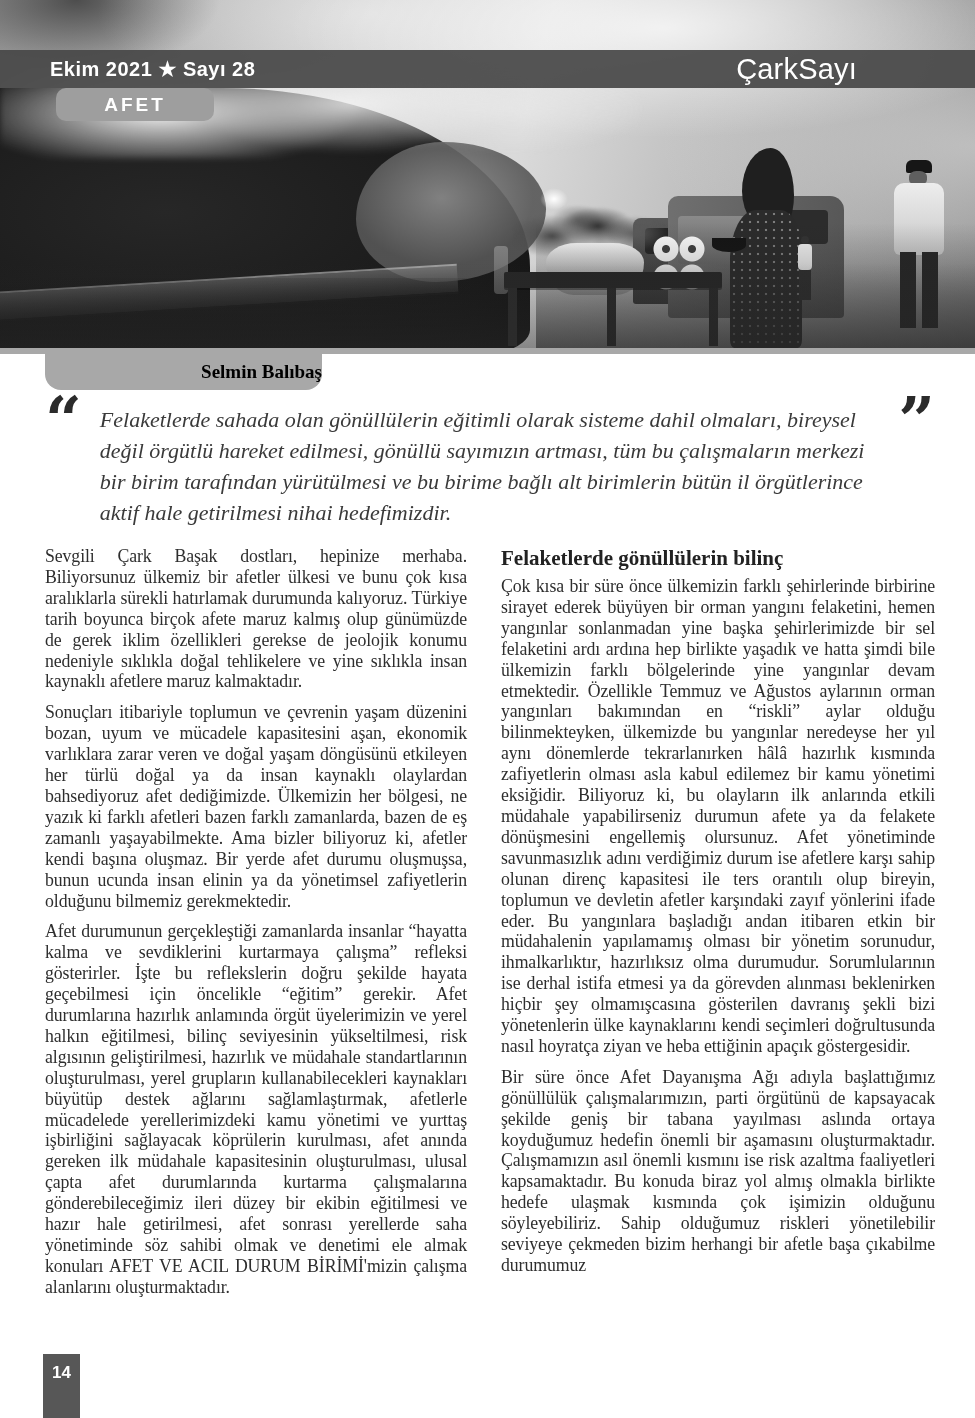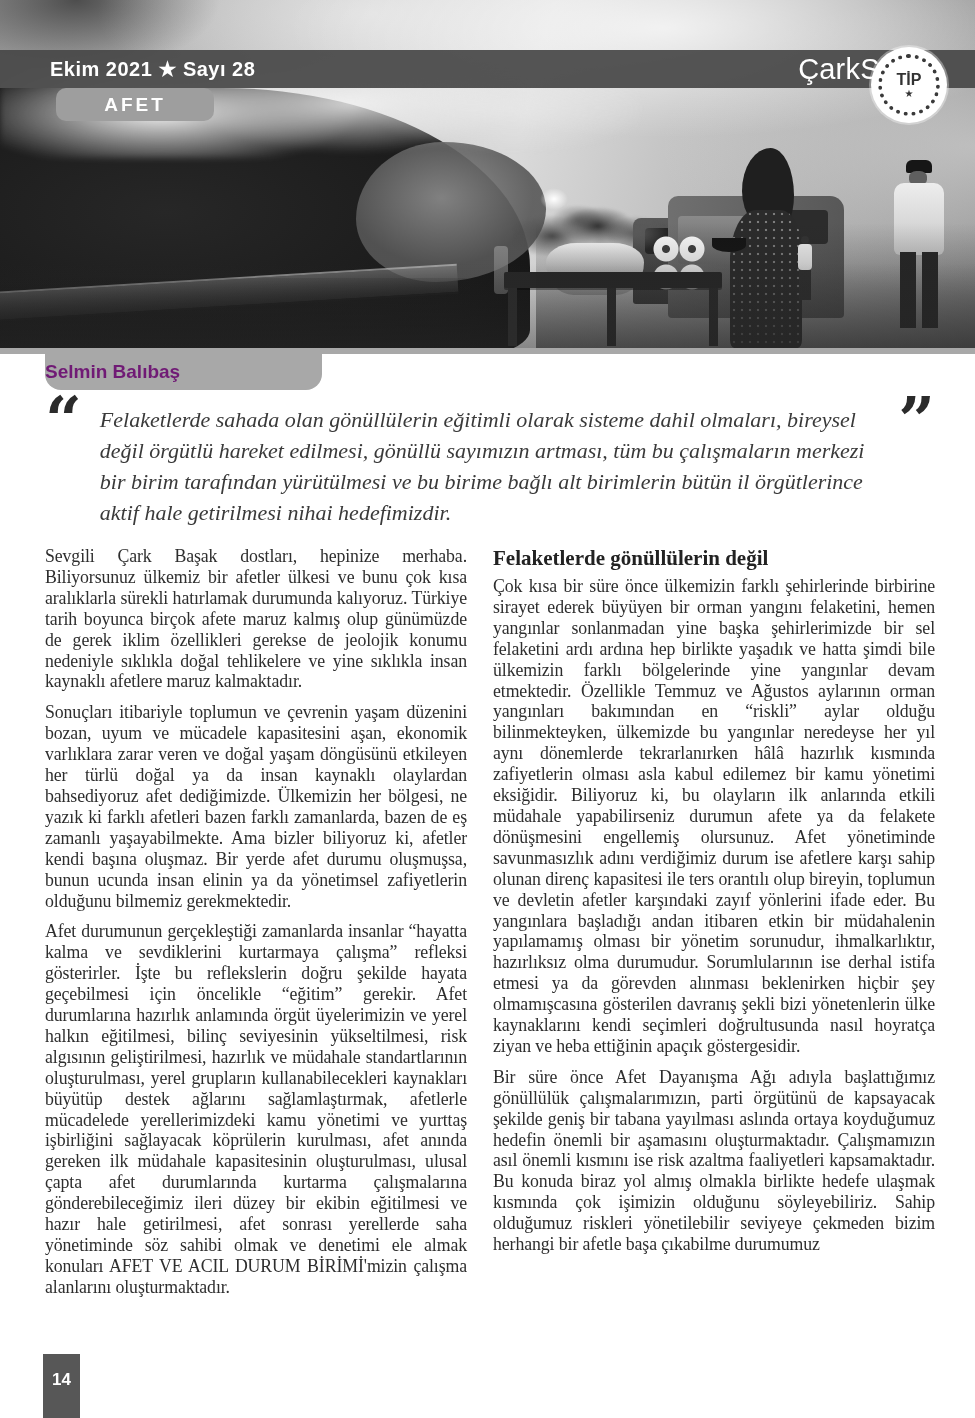--- a/index.html
+++ b/index.html
@@ -97,21 +97,21 @@
     border-radius:6px 6px 2px 2px;}
   .man-head{position:absolute;left:23px;top:11px;width:18px;height:14px;background:#5f5f5f;
     border-radius:40%;}
   .man-shirt{position:absolute;left:8px;top:23px;width:50px;height:72px;
     background:linear-gradient(#ededed,#c8c8c8);border-radius:10px 10px 6px 6px;}
   .man-pants{position:absolute;left:14px;top:92px;width:38px;height:76px;
     background:linear-gradient(90deg,#262626 0 16px,transparent 16px 22px,#262626 22px 38px);}
   
   .topbar{position:absolute;left:0;top:50px;width:100%;height:38px;box-sizing:border-box;
     background:rgba(72,72,72,.93);display:flex;align-items:center;justify-content:space-between;
-    padding:0 56px 0 50px;font-family:"Liberation Sans",sans-serif;color:#fff;}
+    padding:0 118px 0 50px;font-family:"Liberation Sans",sans-serif;color:#fff;}
   .issue-info{font-size:20px;font-weight:bold;letter-spacing:.5px;}
   .brand{font-size:29px;letter-spacing:.2px;}
   .brand-bold{font-weight:normal;}
   .brand-reg{font-weight:normal;}
   .tip-logo{position:absolute;right:28px;top:47px;width:76px;height:76px;background:#fff;
     border-radius:50%;display:flex;align-items:center;justify-content:center;
     box-shadow:0 0 0 2px rgba(255,255,255,.35);}
   .tip-inner{width:54px;height:54px;border-radius:50%;border:4px dotted #3a3a3a;
     display:flex;flex-direction:column;align-items:center;justify-content:center;
     font-family:"Liberation Sans",sans-serif;color:#333;}
@@ -122,36 +122,36 @@
     font-family:"Liberation Sans",sans-serif;font-size:19px;font-weight:bold;color:#fff;
     letter-spacing:3px;}
   
   .title-banner{width:100%;height:66px;background:#1d1d1d;display:flex;align-items:center;
     justify-content:center;overflow:hidden;}
   .title-text{display:inline-block;transform:scaleY(1.38);transform-origin:center;
     font-family:"Liberation Sans",sans-serif;font-weight:bold;font-size:37px;color:#fff;
     letter-spacing:.5px;white-space:nowrap;}
   .author-strip{position:relative;width:100%;height:6px;background:#a8a8a8;}
   .author-chip{position:absolute;left:45px;top:6px;width:277px;height:36px;background:#a8a8a8;
-    border-radius:0 0 16px 16px;display:flex;align-items:center;justify-content:flex-start;
-    font-family:Liberation Sans, sans-serif;font-size:19px;font-weight:bold;color:#701a75;}
+    border-radius:0 0 16px 16px;display:flex;align-items:center;justify-content:flex-end;
+    font-family:Liberation Serif, serif;font-size:19px;font-weight:bold;color:#000000;}
   
   .quote-row{display:flex;align-items:flex-start;gap:14px;margin:46px 40px 0 45px;}
   .qmark{font-family:"DejaVu Serif",serif;font-weight:bold;font-size:64px;line-height:.62;
     color:#2b2b2b;flex:0 0 auto;}
   .quote-text{flex:1;margin:4px;font-style:italic;font-size:22px;line-height:31px;color:#3a3a3a;}
   
-  .columns{display:grid;grid-template-columns:422px 1fr;gap:26px;margin:14px 40px 0 45px;}
+  .columns{display:grid;grid-template-columns:422px 1fr;gap:34px;margin:14px 40px 0 45px;}
   .col p{margin:0 0 10px;font-size:17.8px;line-height:20.9px;text-align:justify;
     letter-spacing:-.1px;}
   .col h2{margin:0 0 5px;font-size:21px;line-height:25px;color:#222;
     font-family:"Liberation Serif",serif;}
   
   .pagenum{position:absolute;left:43px;bottom:0;width:37px;height:64px;background:#575757;
-    box-sizing:border-box;padding-top:16px;display:flex;justify-content:center;
+    box-sizing:border-box;padding-top:9px;display:flex;justify-content:center;
     font-family:"Liberation Sans",sans-serif;font-size:17px;font-weight:bold;color:#fff;}
 </style>
 </head>
 <body>
 
 <div class="page">
 
   <div class="hero">
     <div class="canopy"></div>
     <div class="smoke-top"></div>
@@ -188,26 +188,20 @@
       <div class="man-shirt"></div>
       <div class="man-pants"></div>
     </div>
     <div class="ground"></div>
     <div class="ground-right"></div>
 
     <div class="topbar">
       <span class="issue-info">Ekim 2021 ★ Sayı 28</span>
       <span class="brand"><span class="brand-bold">Çark</span><span class="brand-reg">Sayı</span></span>
     </div>
-    <div class="tip-logo">
-      <div class="tip-inner">
-        <span class="tip-text">TİP</span>
-        <span class="tip-star">★</span>
-      </div>
-    </div>
     <div class="afet-chip">
       <span>AFET</span>
     </div>
   </div>
 
 
   <div class="author-strip">
     <div class="author-chip">
       <span>Selmin Balıbaş</span>
     </div>
@@ -219,21 +213,21 @@
     <span class="qmark">”</span>
   </div>
 
   <div class="columns">
     <div class="col">
       <p>Sevgili Çark Başak dostları, hepinize merhaba. Biliyorsunuz ülkemiz bir afetler ülkesi ve bunu çok kısa aralıklarla sürekli hatırlamak durumunda kalıyoruz. Türkiye tarih boyunca birçok afete maruz kalmış olup günümüzde de gerek iklim özellikleri gerekse de jeolojik konumu nedeniyle sıklıkla doğal tehlikelere ve yine sıklıkla insan kaynaklı afetlere maruz kalmaktadır.</p>
       <p>Sonuçları itibariyle toplumun ve çevrenin yaşam düzenini bozan, uyum ve mücadele kapasitesini aşan, ekonomik varlıklara zarar veren ve doğal yaşam döngüsünü etkileyen her türlü doğal ya da insan kaynaklı olaylardan bahsediyoruz afet dediğimizde. Ülkemizin her bölgesi, ne yazık ki farklı afetleri bazen farklı zamanlarda, bazen de eş zamanlı yaşayabilmekte. Ama bizler biliyoruz ki, afetler kendi başına oluşmaz. Bir yerde afet durumu oluşmuşsa, bunun ucunda insan elinin ya da yönetimsel zafiyetlerin olduğunu bilmemiz gerekmektedir.</p>
       <p>Afet durumunun gerçekleştiği zamanlarda insanlar “hayatta kalma ve sevdiklerini kurtarmaya çalışma” refleksi gösterirler. İşte bu reflekslerin doğru şekilde hayata geçebilmesi için öncelikle “eğitim” gerekir. Afet durumlarına hazırlık anlamında örgüt üyelerimizin ve yerel halkın eğitilmesi, bilinç seviyesinin yükseltilmesi, risk algısının geliştirilmesi, hazırlık ve müdahale standartlarının oluşturulması, yerel grupların kullanabilecekleri kaynakları büyütüp destek ağlarını sağlamlaştırmak, afetlerle mücadelede yerellerimizdeki kamu yönetimi ve yurttaş işbirliğini sağlayacak köprülerin kurulması, afet anında gereken ilk müdahale kapasitesinin oluşturulması, ulusal çapta afet durumlarında kurtarma çalışmalarına gönderebileceğimiz ileri düzey bir ekibin eğitilmesi ve hazır hale getirilmesi, afet sonrası yerellerde saha yönetiminde söz sahibi olmak ve denetimi ele almak konuları AFET VE ACIL DURUM BİRİMİ'mizin çalışma alanlarını oluşturmaktadır.</p>
     </div>
     <div class="col">
-      <h2>Felaketlerde gönüllülerin değil</h2>
+      <h2>Felaketlerde gönüllülerin bilinç</h2>
       <p>Çok kısa bir süre önce ülkemizin farklı şehirlerinde birbirine sirayet ederek büyüyen bir orman yangını felaketini, hemen yangınlar sonlanmadan yine başka şehirlerimizde bir sel felaketini ardı ardına hep birlikte yaşadık ve hatta şimdi bile ülkemizin farklı bölgelerinde yine yangınlar devam etmektedir. Özellikle Temmuz ve Ağustos aylarının orman yangınları bakımından en “riskli” aylar olduğu bilinmekteyken, ülkemizde bu yangınlar neredeyse her yıl aynı dönemlerde tekrarlanırken hâlâ hazırlık kısmında zafiyetlerin olması asla kabul edilemez bir kamu yönetimi eksiğidir. Biliyoruz ki, bu olayların ilk anlarında etkili müdahale yapabilirseniz durumun afete ya da felakete dönüşmesini engellemiş olursunuz. Afet yönetiminde savunmasızlık adını verdiğimiz durum ise afetlere karşı sahip olunan direnç kapasitesi ile ters orantılı olup bireyin, toplumun ve devletin afetler karşındaki zayıf yönlerini ifade eder. Bu yangınlara başladığı andan itibaren etkin bir müdahalenin yapılamamış olması bir yönetim sorunudur, ihmalkarlıktır, hazırlıksız olma durumudur. Sorumlularının ise derhal istifa etmesi ya da görevden alınması beklenirken hiçbir şey olmamışcasına gösterilen davranış şekli bizi yönetenlerin ülke kaynaklarını kendi seçimleri doğrultusunda nasıl hoyratça ziyan ve heba ettiğinin apaçık göstergesidir.</p>
       <p>Bir süre önce Afet Dayanışma Ağı adıyla başlattığımız gönüllülük çalışmalarımızın, parti örgütünü de kapsayacak şekilde geniş bir tabana yayılması aslında ortaya koyduğumuz hedefin önemli bir aşamasını oluşturmaktadır. Çalışmamızın asıl önemli kısmını ise risk azaltma faaliyetleri kapsamaktadır. Bu konuda biraz yol almış olmakla birlikte hedefe ulaşmak kısmında çok işimizin olduğunu söyleyebiliriz. Sahip olduğumuz riskleri yönetilebilir seviyeye çekmeden bizim herhangi bir afetle başa çıkabilme durumumuz</p>
     </div>
   </div>
 
   <div class="pagenum">
     <span>14</span>
   </div>
 
 </div>

